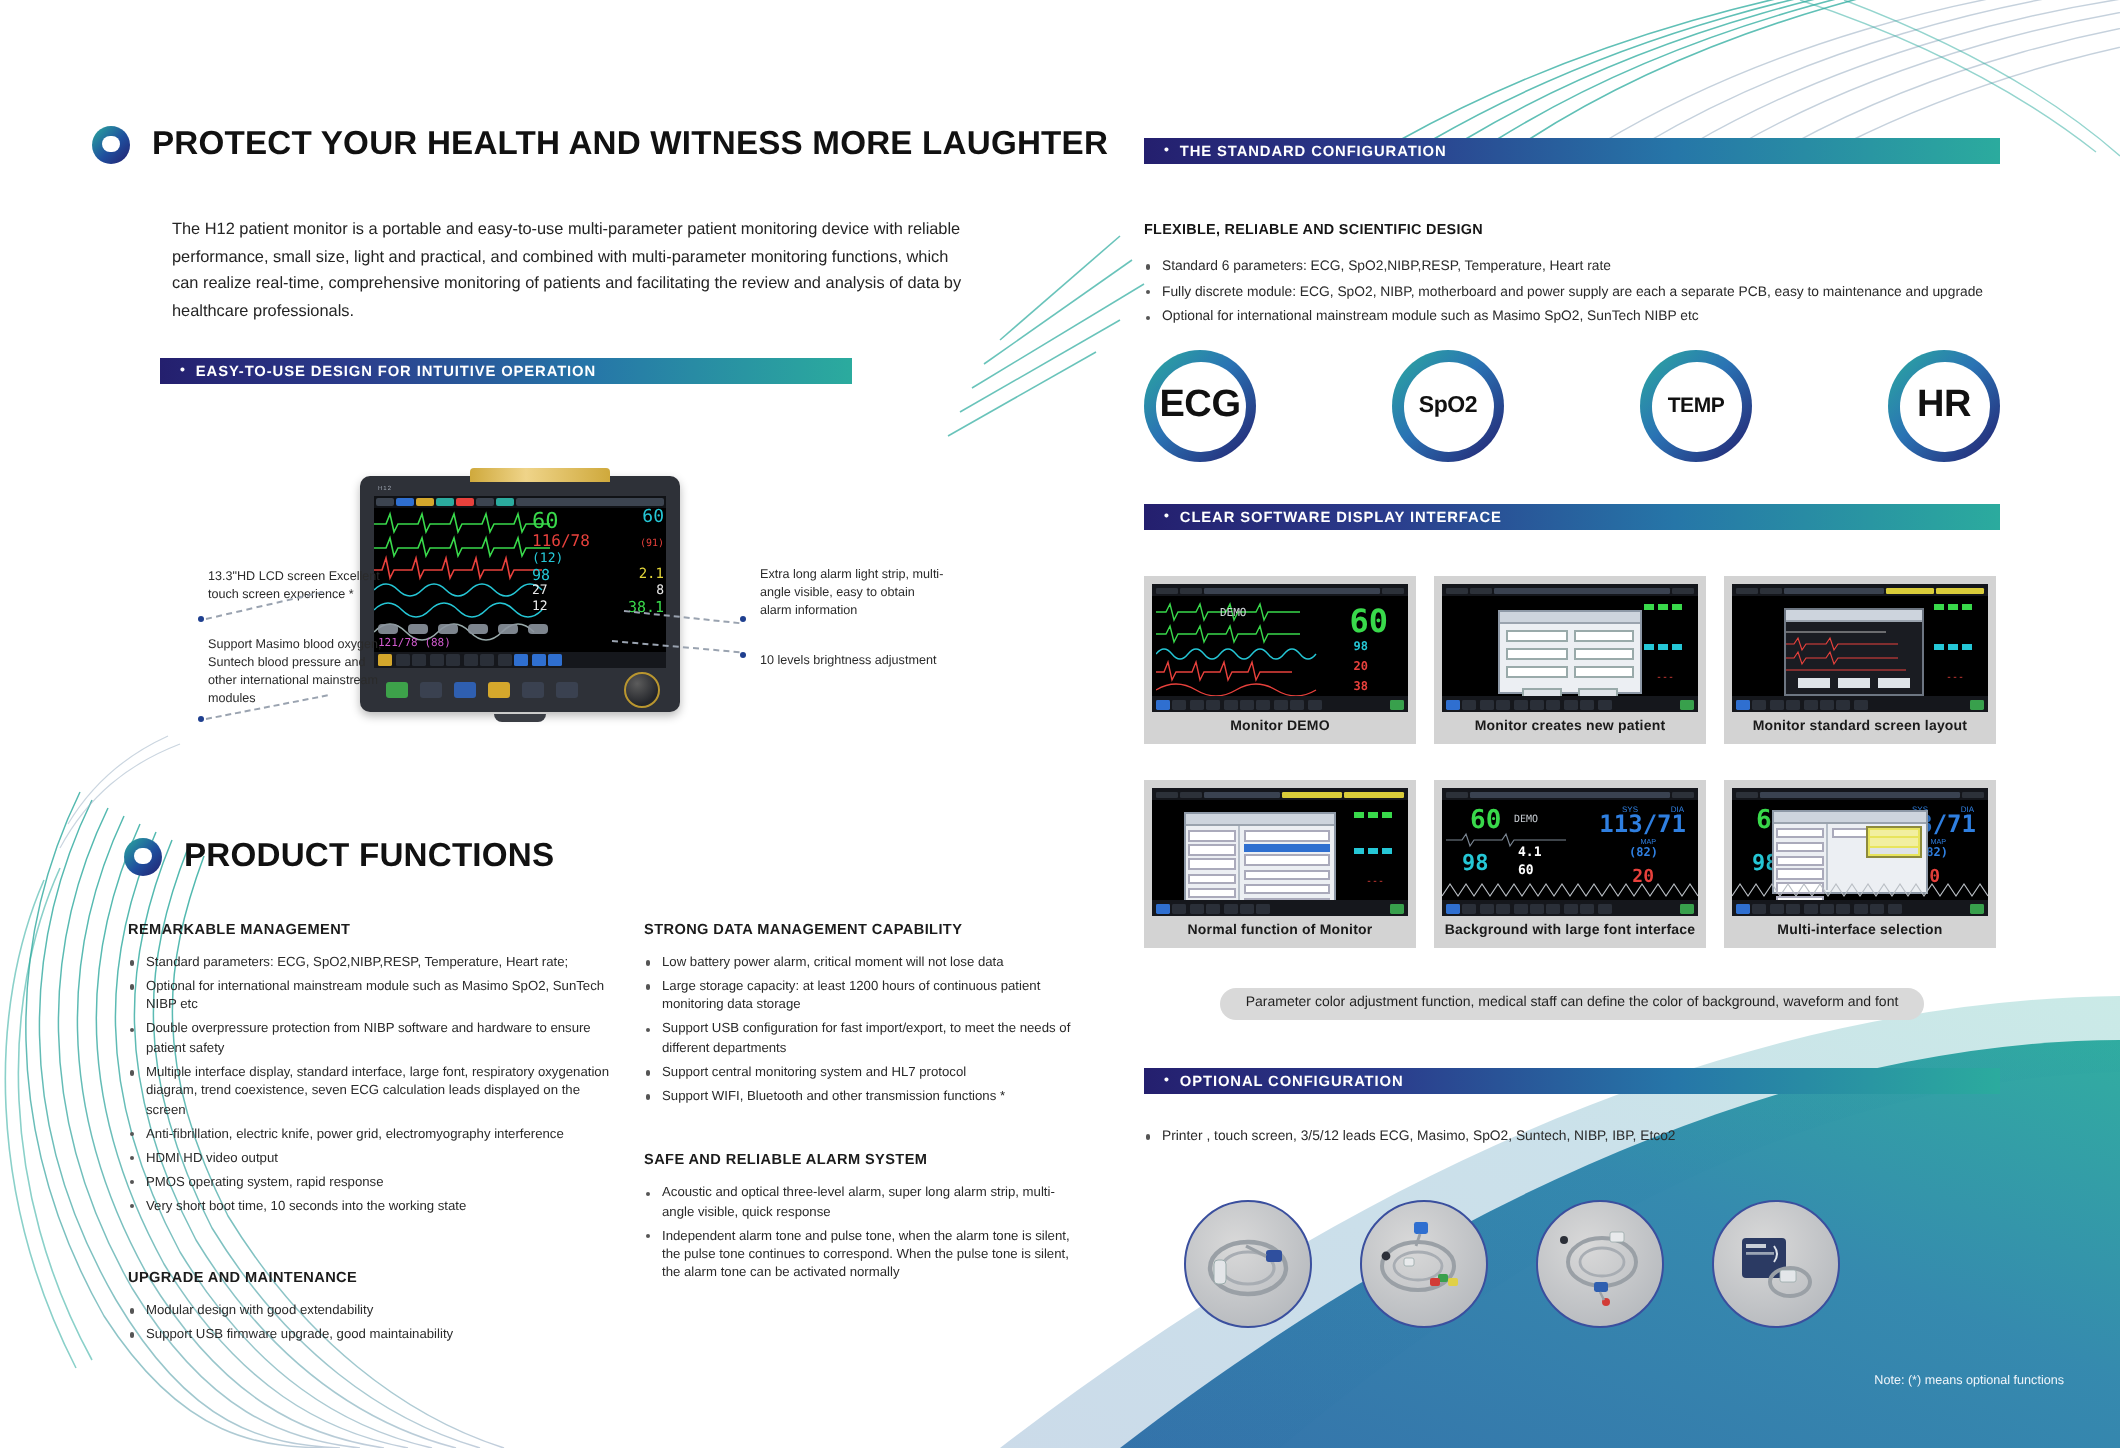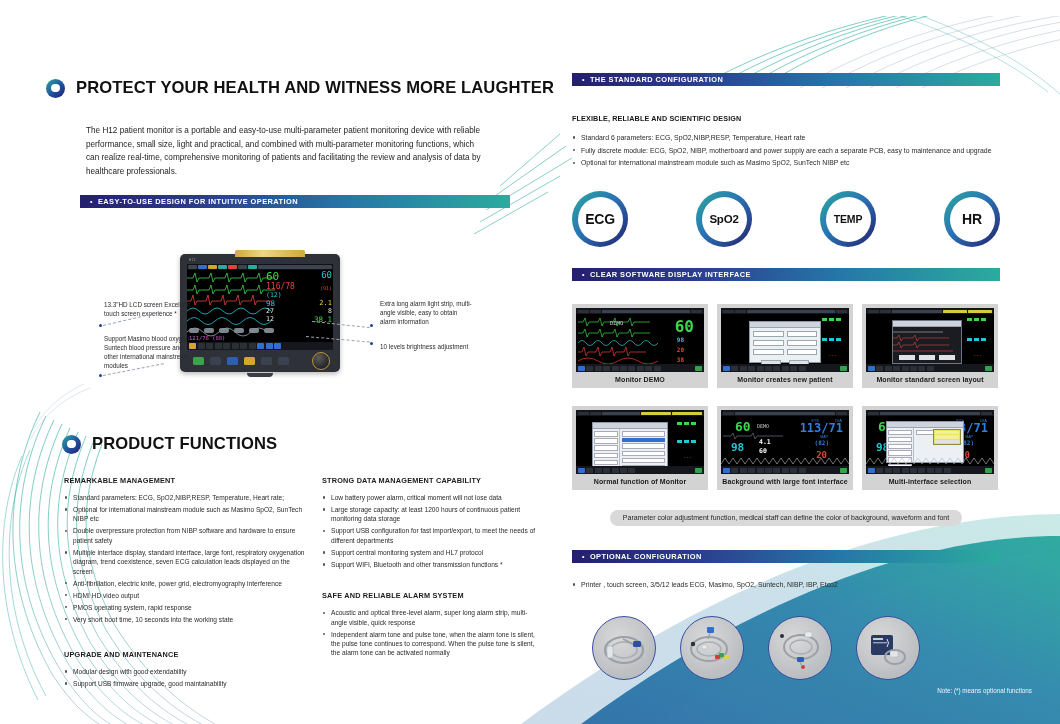--- a/index.html
+++ b/index.html
@@ -2,21 +2,21 @@
 <html><head>
 <meta charset="utf-8">
 <style>
   html,body{margin:0;padding:0;}
   body{
     width:1060px;height:724px;position:relative;overflow:hidden;
     background:#ffffff;
     font-family:"Liberation Sans","DejaVu Sans",sans-serif;
     color:#1d1d1d;
   }
-  .page{position:absolute;inset:0;margin-top:16px;}
+  .page{position:absolute;inset:0;}
 
   
   .bg{position:absolute;inset:0;pointer-events:none;z-index:0;}
   .bg svg{position:absolute;display:block;}
 
   
   .barhead{
     height:13px;line-height:13px;
     background:linear-gradient(90deg,#241f6e 0%,#2b3c8c 28%,#2676a8 62%,#2bab9e 100%);
     color:#ffffff;font-size:7.4px;font-weight:bold;letter-spacing:.45px;
@@ -121,21 +121,21 @@
   
   .pcircles{display:flex;justify-content:space-between;align-items:center;}
   .pc{
     width:56px;height:56px;border-radius:50%;
     background:linear-gradient(135deg,#2bab9e 0%,#2a73b4 45%,#241f6e 100%);
     display:flex;align-items:center;justify-content:center;
   }
   .pc .inner{
     width:45px;height:45px;border-radius:50%;background:#fff;
     display:flex;align-items:center;justify-content:center;
-    font-size:14px;font-weight:bold;color:#111;letter-spacing:-.2px;
+    font-size:19px;font-weight:bold;color:#111;letter-spacing:-.2px;
   }
   .pc .inner.sm{font-size:11.5px;}
 
   
   .thumbs{display:flex;gap:9px;}
   .thumb{width:136px;}
   .thumb .shot{
     height:68px;background:#000;border:4px solid #d3d3d3;border-bottom:none;
     box-sizing:border-box;position:relative;overflow:hidden;
   }
@@ -245,21 +245,21 @@
     </svg>
   </div>
 
   <div style="position:absolute;left:46px;top:62px;" class="sec-title">
     <span class="ring"></span>
     <h1>PROTECT YOUR HEALTH AND WITNESS MORE LAUGHTER</h1>
   </div>
 
   <p class="intro">The H12 patient monitor is a portable and easy-to-use multi-parameter patient monitoring device with reliable performance, small size, light and practical, and combined with multi-parameter monitoring functions, which can realize real-time, comprehensive monitoring of patients and facilitating the review and analysis of data by healthcare professionals.</p>
 
-  <div style="position:absolute;left:80px;top:179px;width:430px;" class="barhead">
+  <div style="position:absolute;left:80px;top:179px;width:346px;" class="barhead">
     <span class="dot">•</span>
     <span>EASY-TO-USE DESIGN FOR INTUITIVE OPERATION</span>
   </div>
 
   <div class="mon-wrap">
     <div class="monitor">
       <div class="mon-topbar"></div>
       <div class="mon-brand">H12</div>
 
       <div class="screen">
@@ -408,21 +408,21 @@
       </ul>
 
       <div class="subhead" style="margin-top:22px;">SAFE AND RELIABLE ALARM SYSTEM</div>
       <ul class="bul">
         <li>Acoustic and optical three-level alarm, super long alarm strip, multi-angle visible, quick response</li>
         <li>Independent alarm tone and pulse tone, when the alarm tone is silent, the pulse tone continues to correspond. When the pulse tone is silent, the alarm tone can be activated normally</li>
       </ul>
     </div>
   </div>
 
-  <div class="rc" style="top:57px;">
+  <div class="rc" style="top:69px;">
     <div class="barhead">
       <span class="dot">•</span>
       <span>THE STANDARD CONFIGURATION</span>
     </div>
 
     <div class="rsub" style="margin-top:28px;">FLEXIBLE, RELIABLE AND SCIENTIFIC DESIGN</div>
 
     <ul class="bul" style="margin-top:10px;">
       <li style="font-size:6.9px;line-height:10px;">Standard 6 parameters: ECG, SpO2,NIBP,RESP, Temperature, Heart rate</li>
       <li style="font-size:6.9px;line-height:10px;">Fully discrete module: ECG, SpO2, NIBP, motherboard and power supply are each a separate PCB, easy to maintenance and upgrade</li>

